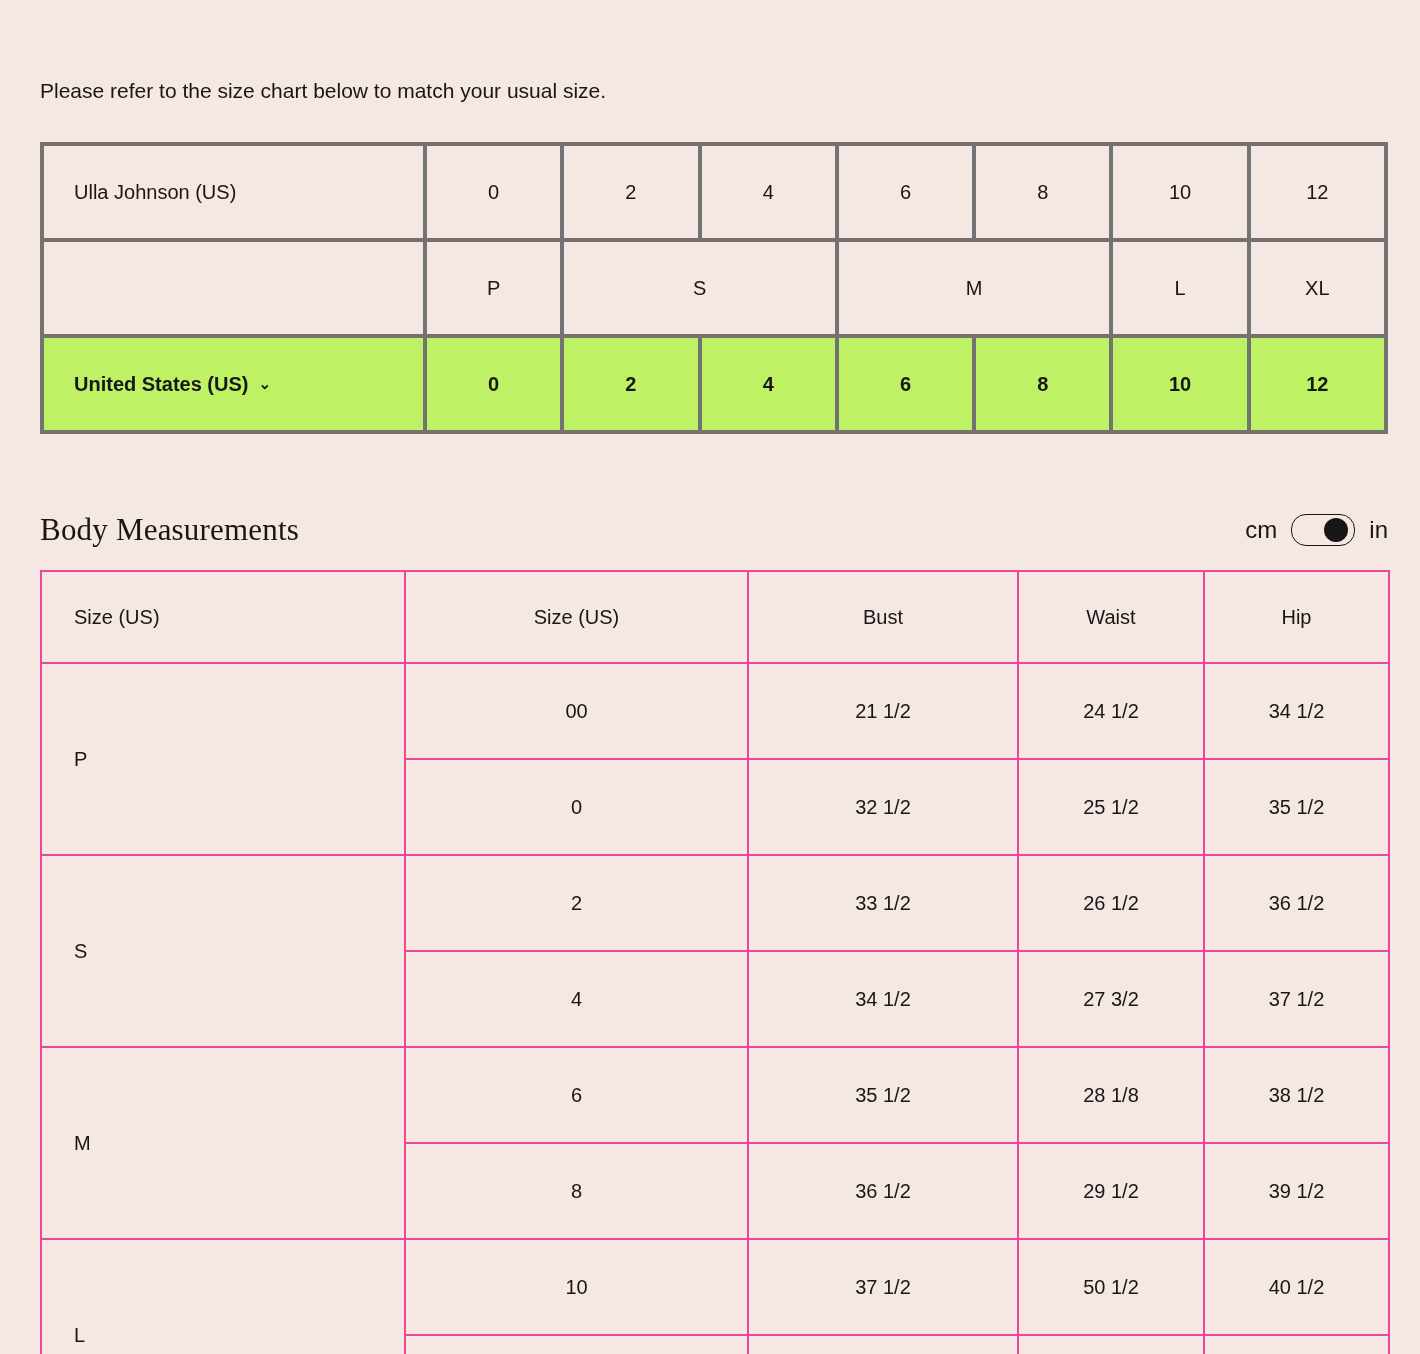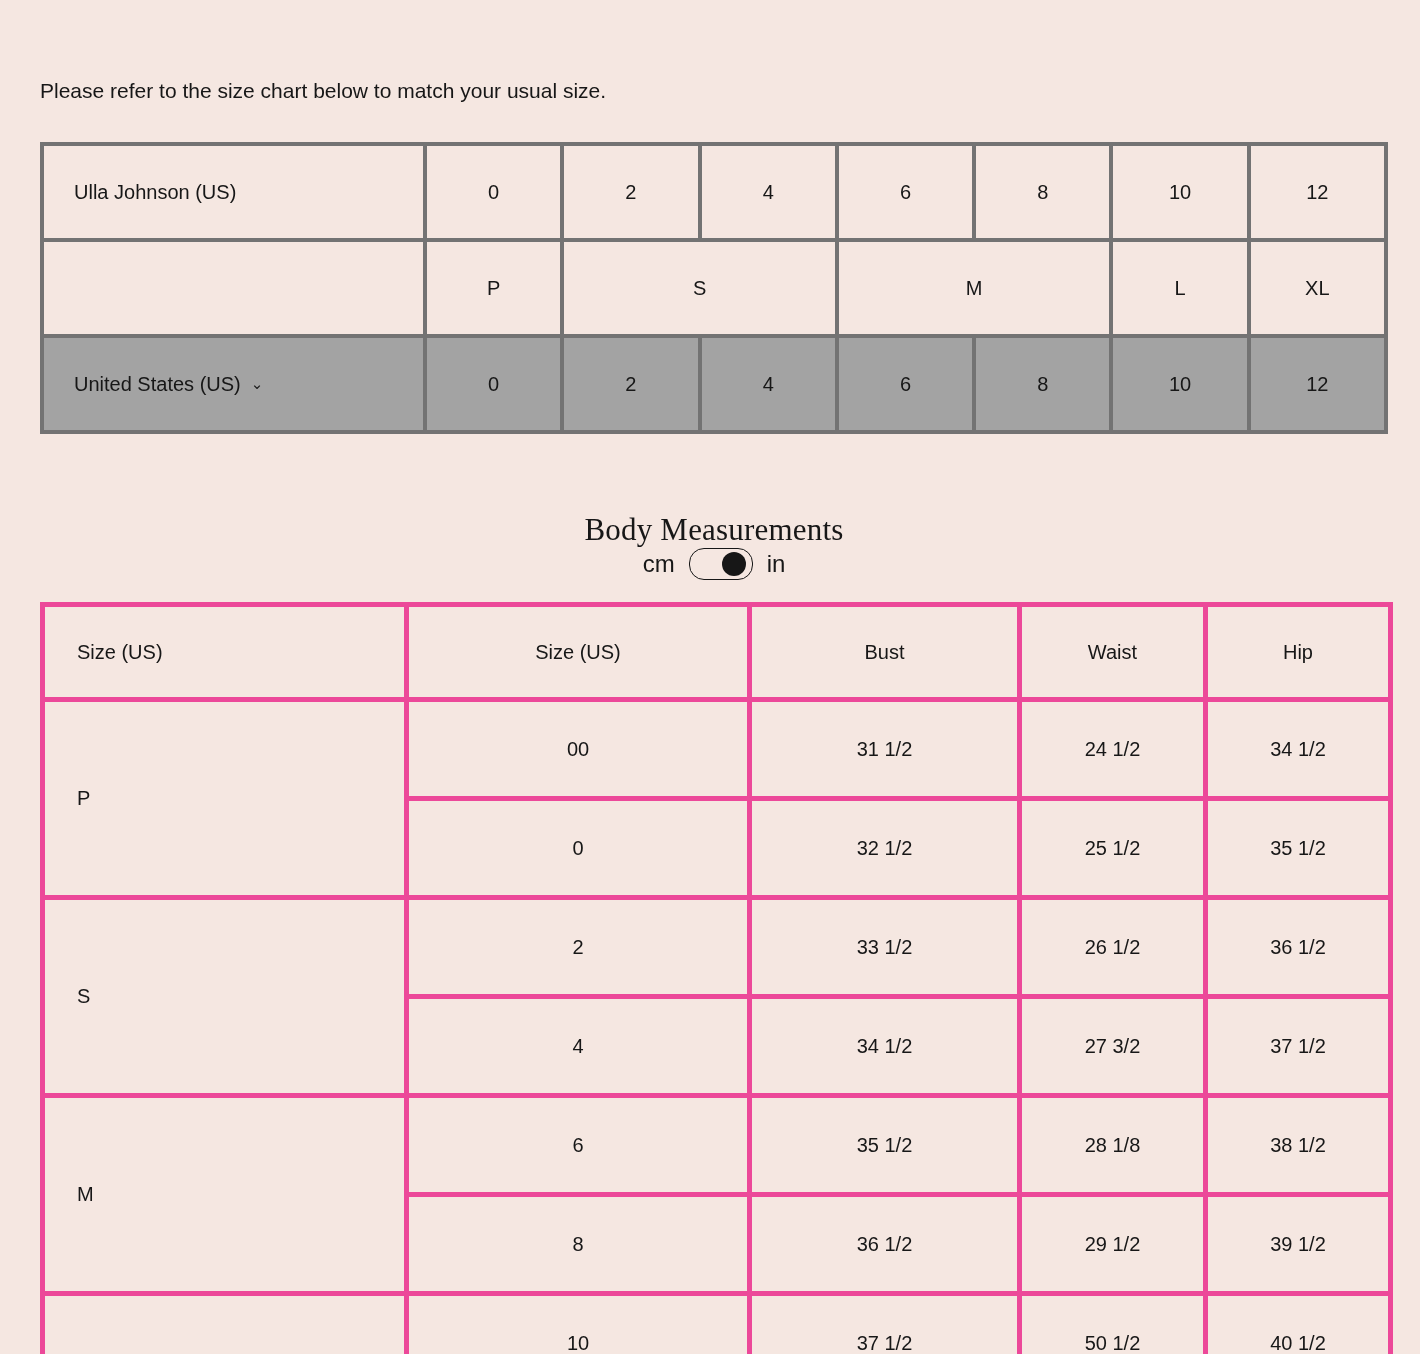--- a/index.html
+++ b/index.html
@@ -45,21 +45,22 @@
     text-align: center;
     vertical-align: middle;
     color: #171717;
     font-weight: 400;
   }
   table.conv td.label {
     text-align: left;
     padding-left: 30px;
   }
   table.conv tr.highlight td {
-    background: #a3a3a3;
+    background: #bef264;
+    font-weight: bold;
   }
   .chev {
     display: inline-block;
     margin-left: 10px;
     font-size: 15px;
     transform: translateY(-2px);
     color: #171717;
   }
   td.label.centered-label {
     text-align: center;
@@ -67,21 +68,20 @@
   }
 
   
   .bm-head {
     margin: 78px 28px 0 28px;
     display: flex;
     align-items: center;
     justify-content: space-between;
     width: 1348px;
     box-sizing: border-box;
-    flex-direction: column;
   }
   .bm-title {
     font-family: "Liberation Serif", serif;
     font-size: 31px;
     color: #171717;
     letter-spacing: 0.2px;
   }
   .unit-toggle {
     display: flex;
     align-items: center;
@@ -111,21 +111,21 @@
   .bm-wrap {
     margin: 22px 0 0 28px;
     width: 1348px;
   }
   table.bm {
     border-collapse: collapse;
     table-layout: fixed;
     width: 1348px;
   }
   table.bm td, table.bm th {
-    border: 5px solid #ec4899;
+    border: 2px solid #ec4899;
     font-size: 20px;
     font-weight: 400;
     color: #171717;
     text-align: center;
     vertical-align: middle;
     height: 92px;
   }
   table.bm th {
     height: 88px;
   }
@@ -206,21 +206,21 @@
             <th>Size (US)</th>
             <th>Bust</th>
             <th>Waist</th>
             <th>Hip</th>
           </tr>
         </thead>
       <tbody id="bm-body">
           <tr>
             <td class="group" rowspan="2">P</td>
             <td>00</td>
-            <td>31 1/2</td>
+            <td>21 1/2</td>
             <td>24 1/2</td>
             <td>34 1/2</td>
           </tr>
           <tr>
             <td>0</td>
             <td>32 1/2</td>
             <td>25 1/2</td>
             <td>35 1/2</td>
           </tr>
           <tr>

